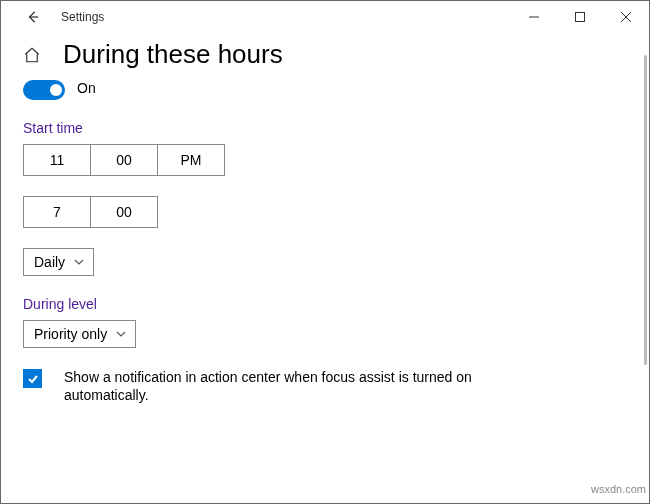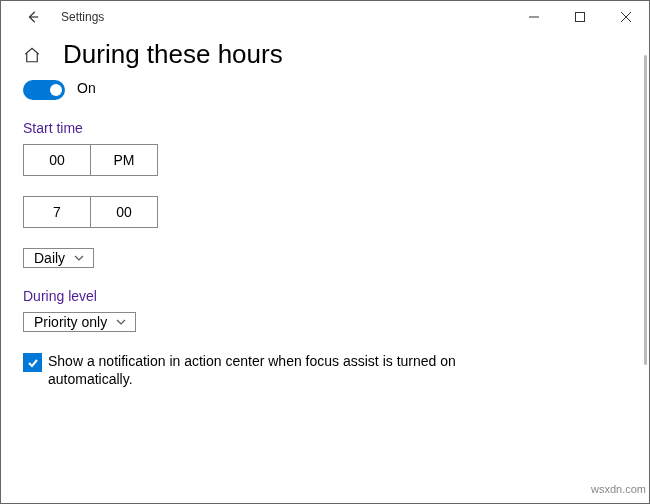--- a/index.html
+++ b/index.html
@@ -89,38 +89,38 @@
       height: 32px;
       border: 1px solid #888;
       display: flex;
       align-items: center;
       justify-content: center;
       font-size: 14px;
       margin-left: -1px;
     }
     .segment:first-child { margin-left: 0; }
     .dropdown {
-      height: 20px;
+      height: 28px;
       border: 1px solid #888;
       display: inline-flex;
       align-items: center;
       padding: 0 8px 0 10px;
       font-size: 14px;
       gap: 8px;
       margin-bottom: 20px;
     }
     .chev {
       width: 12px; height: 12px;
       display: flex; align-items: center; justify-content: center;
       color: #555;
     }
     .checkbox-row {
       display: flex;
       align-items: flex-start;
-      gap: 6px;
+      gap: 22px;
       max-width: 520px;
     }
     .checkbox {
       width: 19px; height: 19px;
       background: #0078d7;
       display: flex;
       align-items: center;
       justify-content: center;
       flex: 0 0 19px;
       margin-top: 1px;
@@ -193,20 +193,21 @@
 
   <div class="toggle-row">
     <div class="toggle">
       <div class="knob"></div>
     </div>
     <div>On</div>
   </div>
 
   <div class="label">Start time</div>
   <div class="segments">
+    <div class="segment">11</div>
     <div class="segment">00</div>
     <div class="segment">PM</div>
   </div>
 
   <div class="segments">
     <div class="segment">7</div>
     <div class="segment">00</div>
   </div>
 
   <div class="dropdown">

